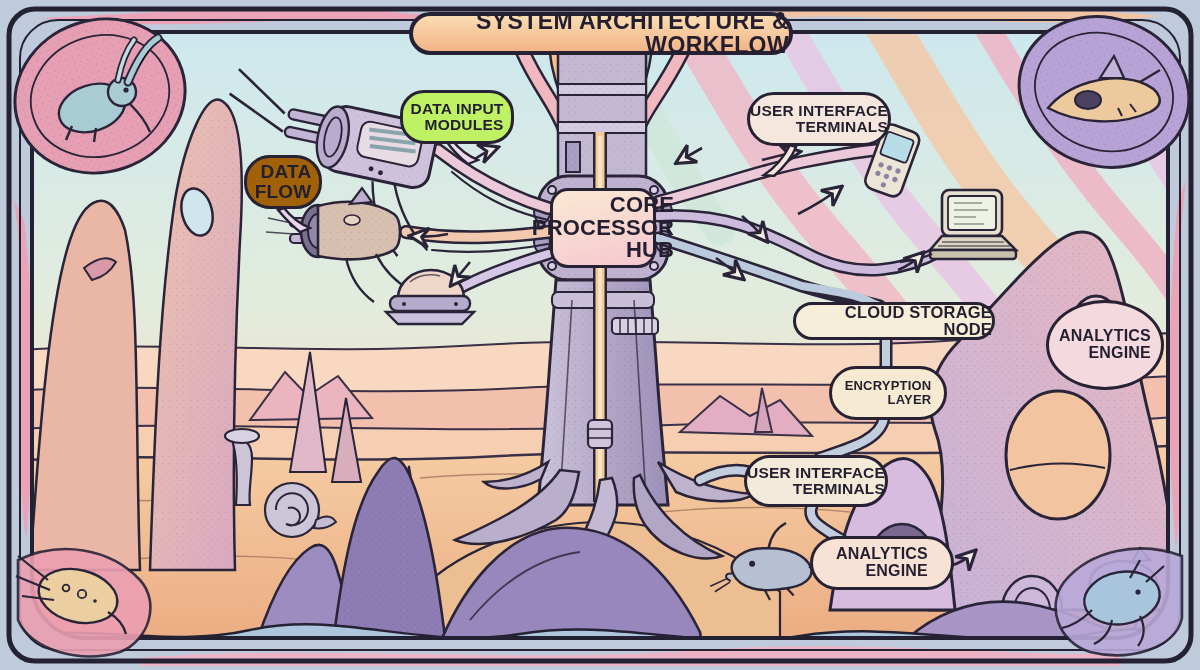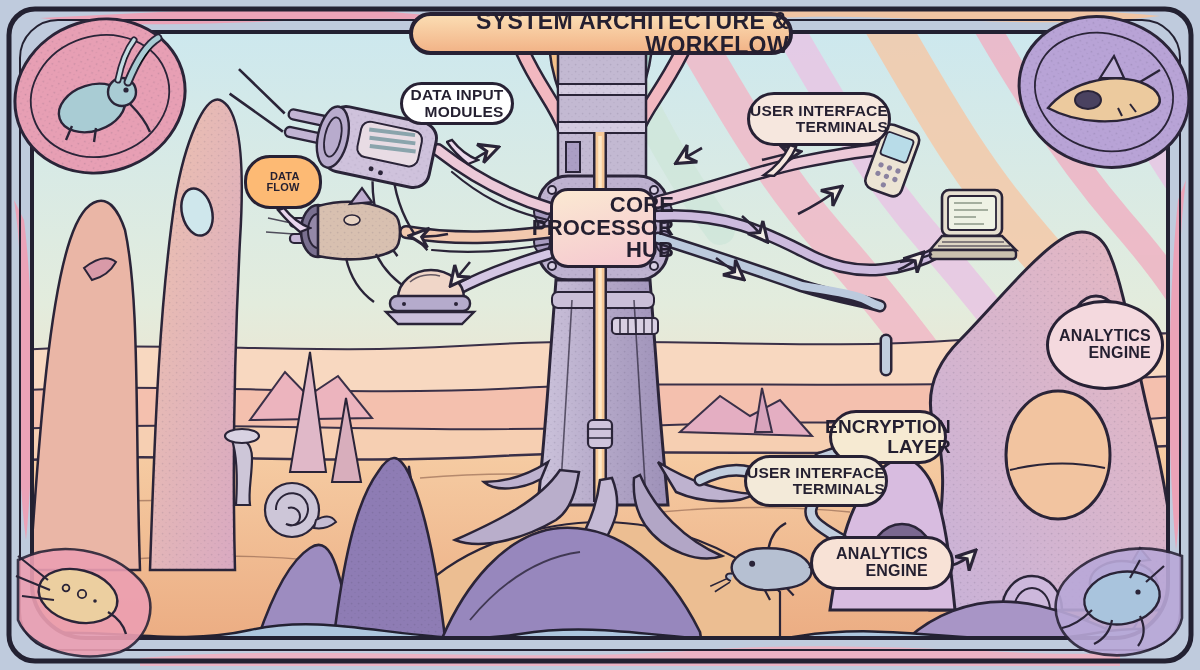--- a/index.html
+++ b/index.html
@@ -8,27 +8,27 @@
   #scene-svg{position:absolute;left:0;top:0;}
   .bubble{position:absolute;z-index:5;border:3px solid #272134;background:#f2e7dc;
           border-radius:28px;display:flex;align-items:center;justify-content:center;
           text-align:right;font-weight:700;color:#241f30;white-space:pre-line;
           line-height:1.04;letter-spacing:.2px;box-sizing:border-box;
           font-family:"Liberation Sans",sans-serif;}
   .tail{position:absolute;z-index:4;}
   #banner{left:409px;top:12px;width:384px;height:43px;font-size:23px;
           background:linear-gradient(180deg,#fbdcb2,#f2b488);border-radius:24px;
           border-width:4px;letter-spacing:.4px;z-index:6;}
-  #b-data-input{left:400px;top:82px;width:114px;height:43px;font-size:15.5px;background:#ffffff;border-radius:24px;}
-  #b-data-flow{left:244px;top:155px;width:78px;height:54px;font-size:11px;background:#fdba74;border-radius:26px;}
+  #b-data-input{left:400px;top:90px;width:114px;height:54px;font-size:15.5px;background:#bef264;border-radius:24px;}
+  #b-data-flow{left:244px;top:155px;width:78px;height:54px;font-size:19px;background:#a16207;border-radius:26px;}
   #b-uit-top{left:747px;top:92px;width:144px;height:54px;font-size:15.5px;background:#f6e7de;border-radius:27px;}
   #b-hub{left:550px;top:188px;width:106px;height:80px;font-size:22px;
          background:linear-gradient(165deg,#fbe9d2,#f5c7d0);border-radius:18px;border-width:3.5px;}
   #b-cloud{left:793px;top:302px;width:202px;height:38px;font-size:16.5px;background:#f6eed9;border-radius:22px;}
-  #b-enc{left:829px;top:366px;width:118px;height:54px;font-size:19px;background:#f6ead2;border-radius:27px;margin-top:44px;}
+  #b-enc{left:829px;top:366px;width:118px;height:54px;font-size:13px;background:#f6ead2;border-radius:27px;}
   #b-ana-r{left:1046px;top:300px;width:118px;height:90px;font-size:16px;background:#f4d9de;border-radius:50%;}
   #b-uit-b{left:744px;top:455px;width:144px;height:52px;font-size:15.5px;background:#f3ead9;border-radius:26px;}
   #b-ana-b{left:810px;top:536px;width:144px;height:54px;font-size:16px;background:#f8e2d6;border-radius:27px;}
 </style>
 </head>
 <body>
 
 <div id="stage">
 
 <svg id="scene-svg" width="1200" height="670" viewBox="0 0 1200 670">
@@ -409,20 +409,21 @@
 <div class="bubble" id="b-uit-top">USER INTERFACE
 TERMINALS</div>
 <svg class="tail" style="left:760px;top:143px" width="38" height="34">
   <path d="M30,2 C24,14 16,24 4,32 L14,33 C24,24 32,14 36,4 Z" fill="#f6e7de" stroke="#272134" stroke-width="2.4"></path>
 </svg>
 
 <div class="bubble" id="b-hub">CORE
 PROCESSOR
 HUB</div>
 
+<div class="bubble" id="b-cloud">CLOUD STORAGE NODE</div>
 
 <div class="bubble" id="b-enc">ENCRYPTION
 LAYER</div>
 
 <div class="bubble" id="b-ana-r">ANALYTICS
 ENGINE</div>
 
 <div class="bubble" id="b-uit-b">USER INTERFACE
 TERMINALS</div>
 

